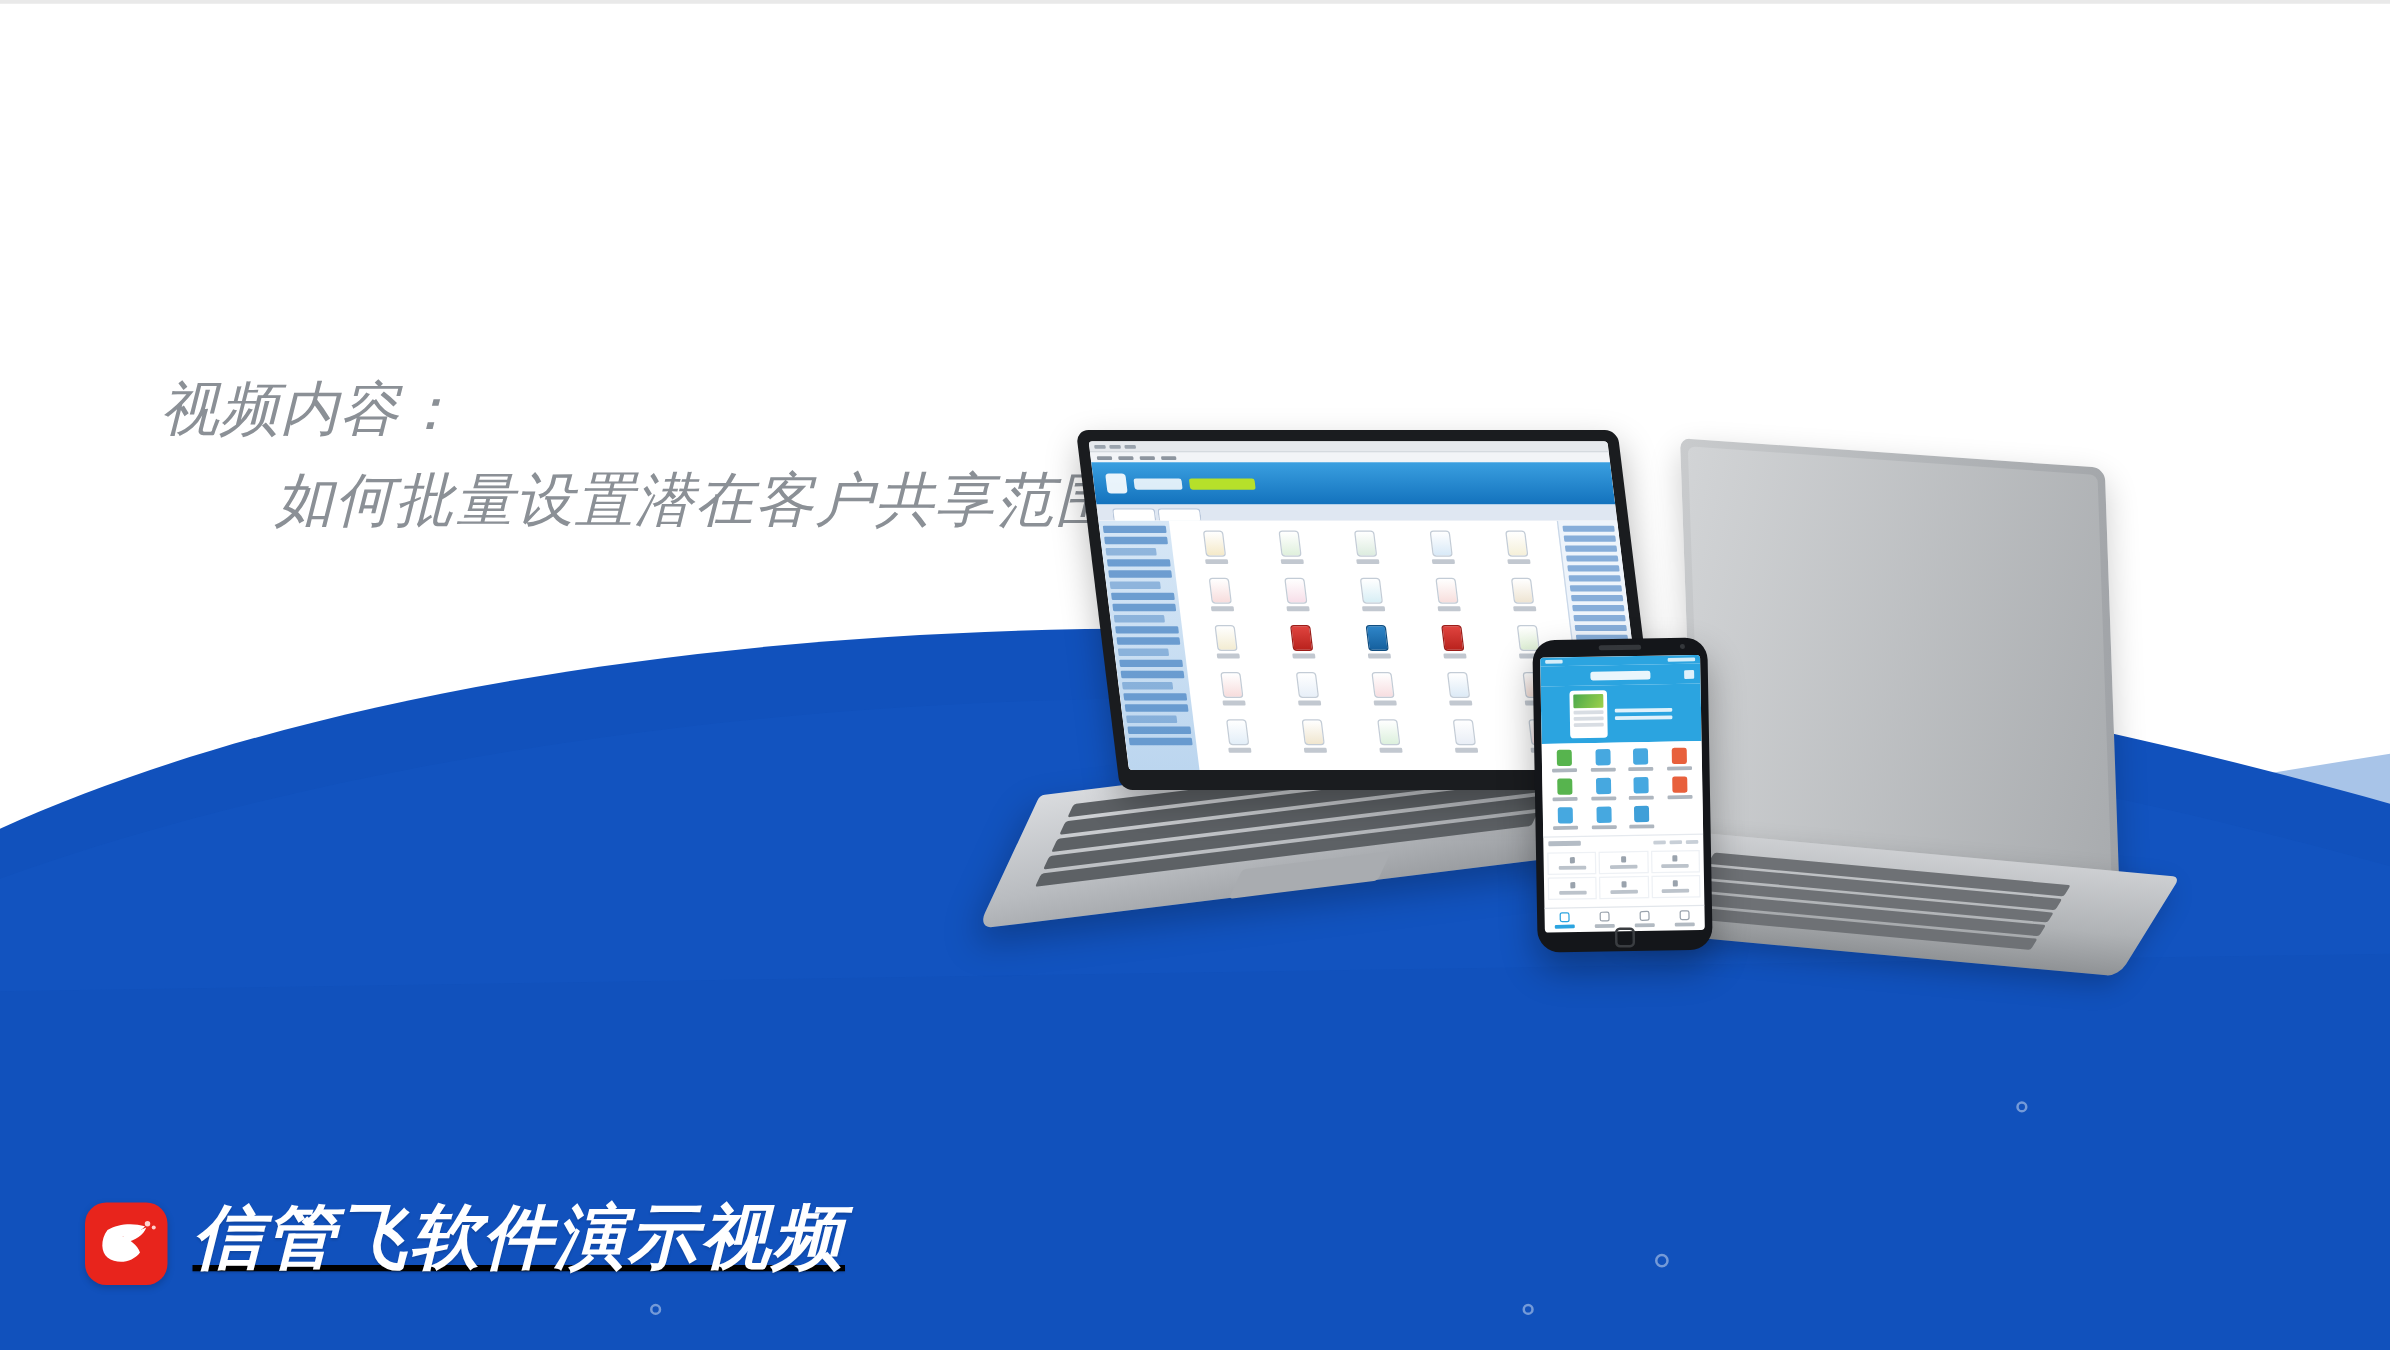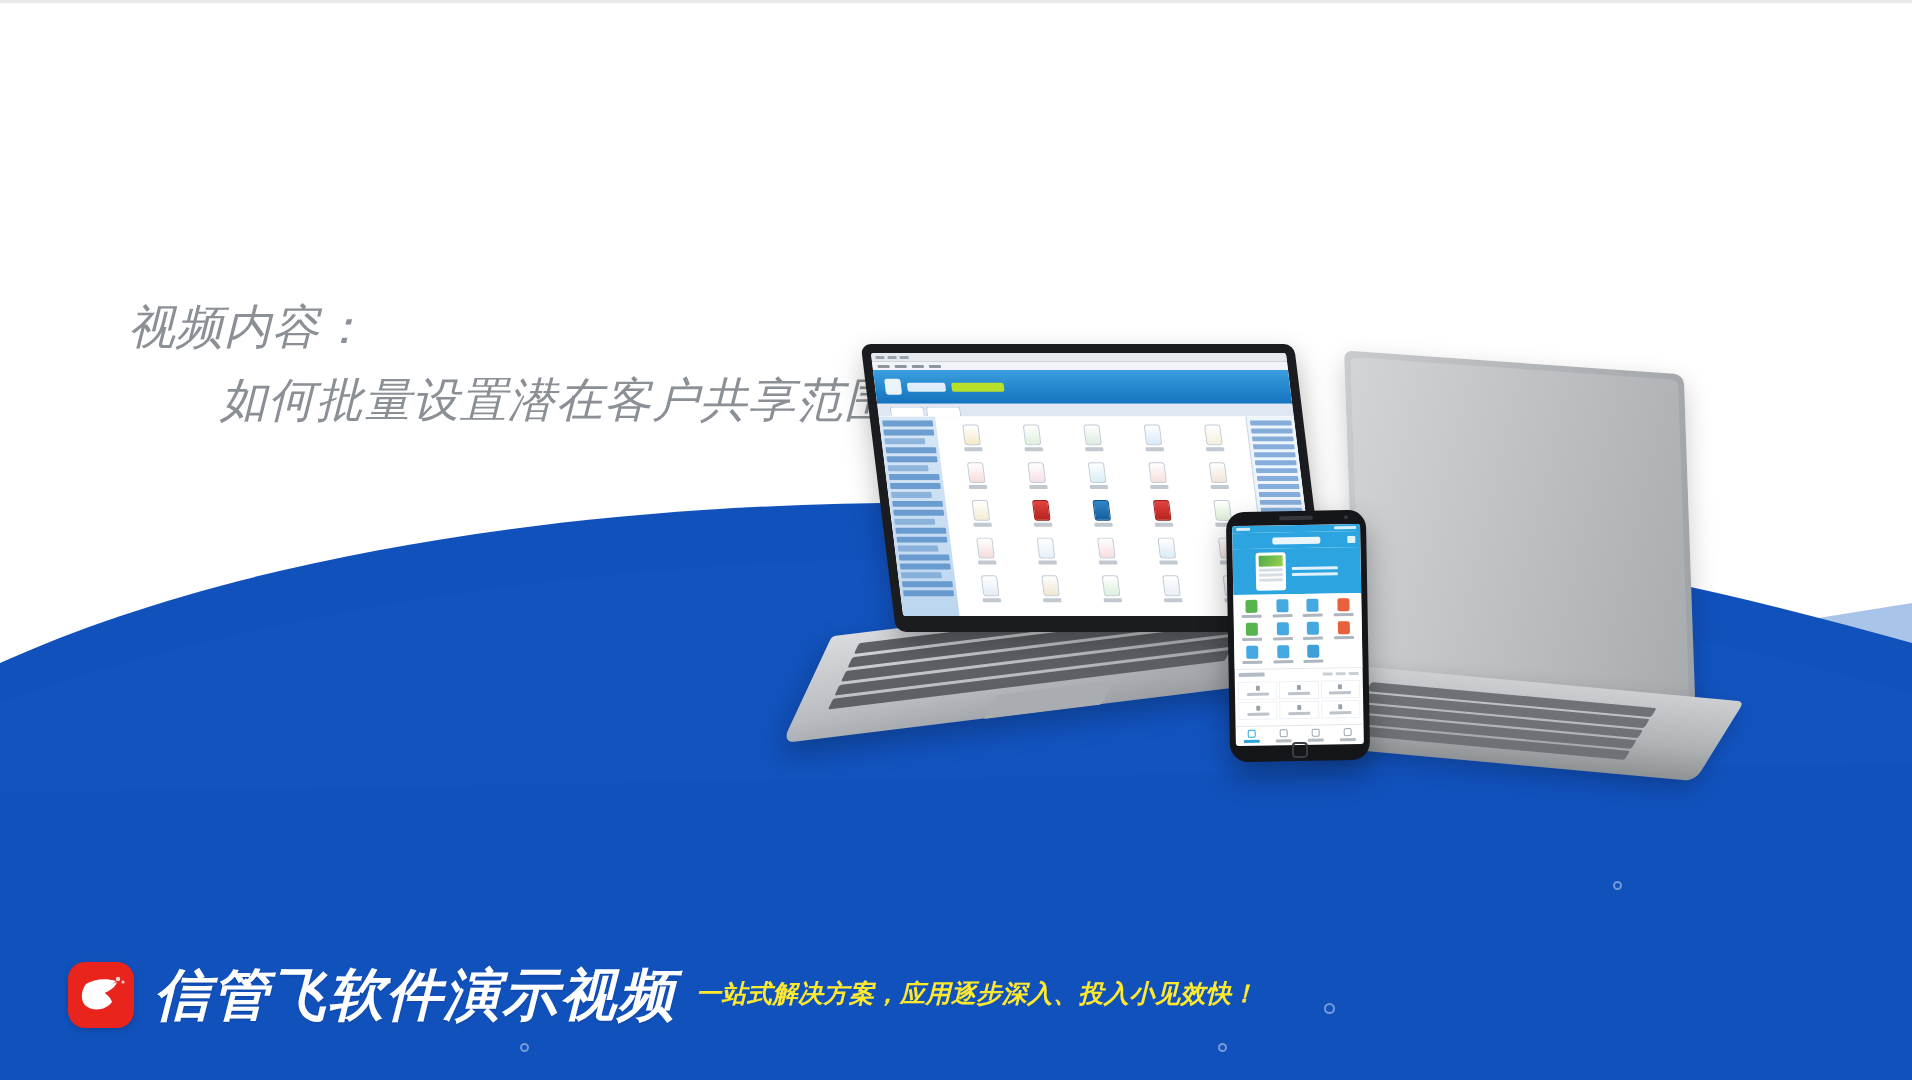--- a/index.html
+++ b/index.html
@@ -178,21 +178,21 @@
   .ph-navi{display:flex;flex-direction:column;align-items:center;justify-content:center;gap:2px;}
   .ph-navi b{display:block;width:8px;height:8px;border:1.5px solid #9aa3ad;border-radius:2px;}
   .ph-navi s{display:block;width:16px;height:3px;background:#b2bac2;border-radius:1px;}
   .ph-navi.active b{border-color:#2ba4e0;}
   .ph-navi.active s{background:#2ba4e0;}
 
   
   .footer {
     position: absolute;
     left: 68px; bottom: 52px;
-    display: flex; align-items: center; gap: 20px;
+    display: flex; align-items: flex-start; gap: 20px; text-decoration: underline;
   }
   .logo-mark {
     width: 66px; height: 66px; flex: none;
     background: #e8241c; border-radius: 17px;
     position: relative; overflow: hidden;
     box-shadow: 0 2px 6px rgba(0,0,0,.18);
   }
   .footer-title {
     color: #ffffff;
     font-size: 56px;
@@ -578,16 +578,15 @@
   <div class="footer">
     <div class="logo-mark">
       <svg viewBox="0 0 66 66" width="66" height="66">
         <path d="M18 22 C26 17, 38 16, 48 19 C44 24, 36 26, 30 27 C36 30, 42 34, 44 40 C38 48, 26 50, 18 44 C13 40, 12 30, 18 22 Z" fill="#ffffff"></path>
         <path d="M30 26 C36 24, 43 23, 49 20 C47 26, 40 30, 33 32 Z" fill="#ffffff"></path>
         <circle cx="50" cy="17" r="2.2" fill="#ffd2cf"></circle>
         <circle cx="55" cy="20" r="1.6" fill="#ffd2cf"></circle>
       </svg>
     </div>
     <div class="footer-title">信管飞软件演示视频</div>
-    <div class="footer-tagline">一站式解决方案，应用逐步深入、投入小见效快！</div>
   </div>
 
 </div>
 
 </body></html>

